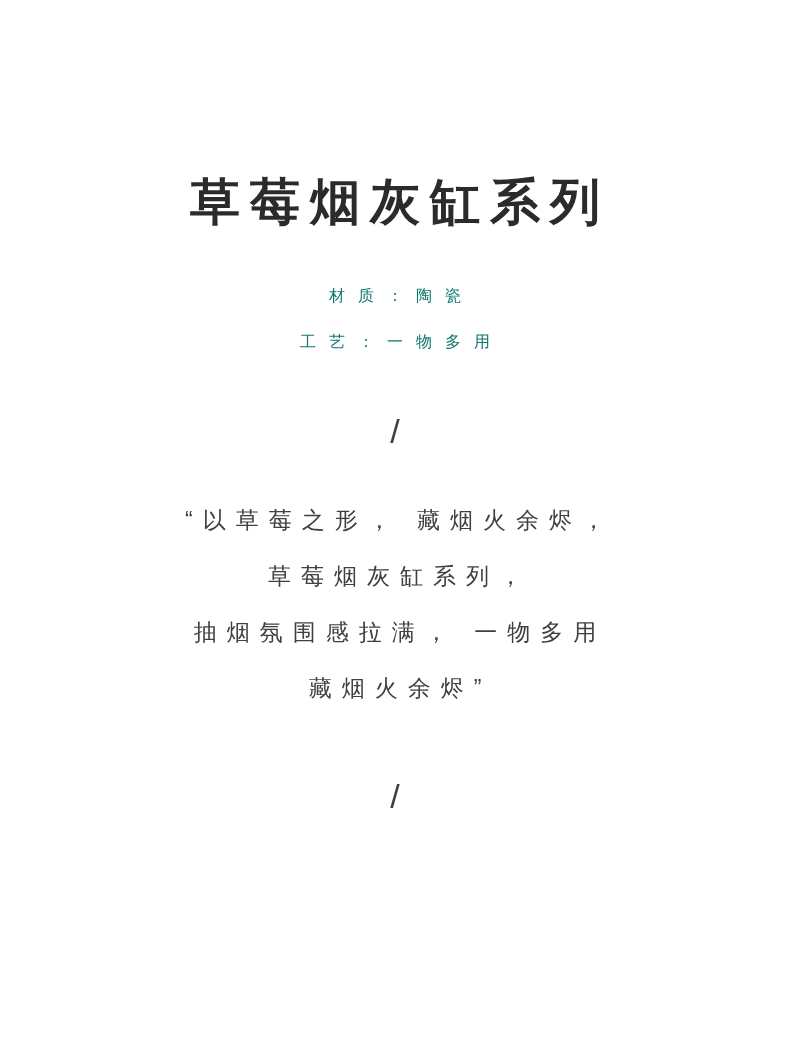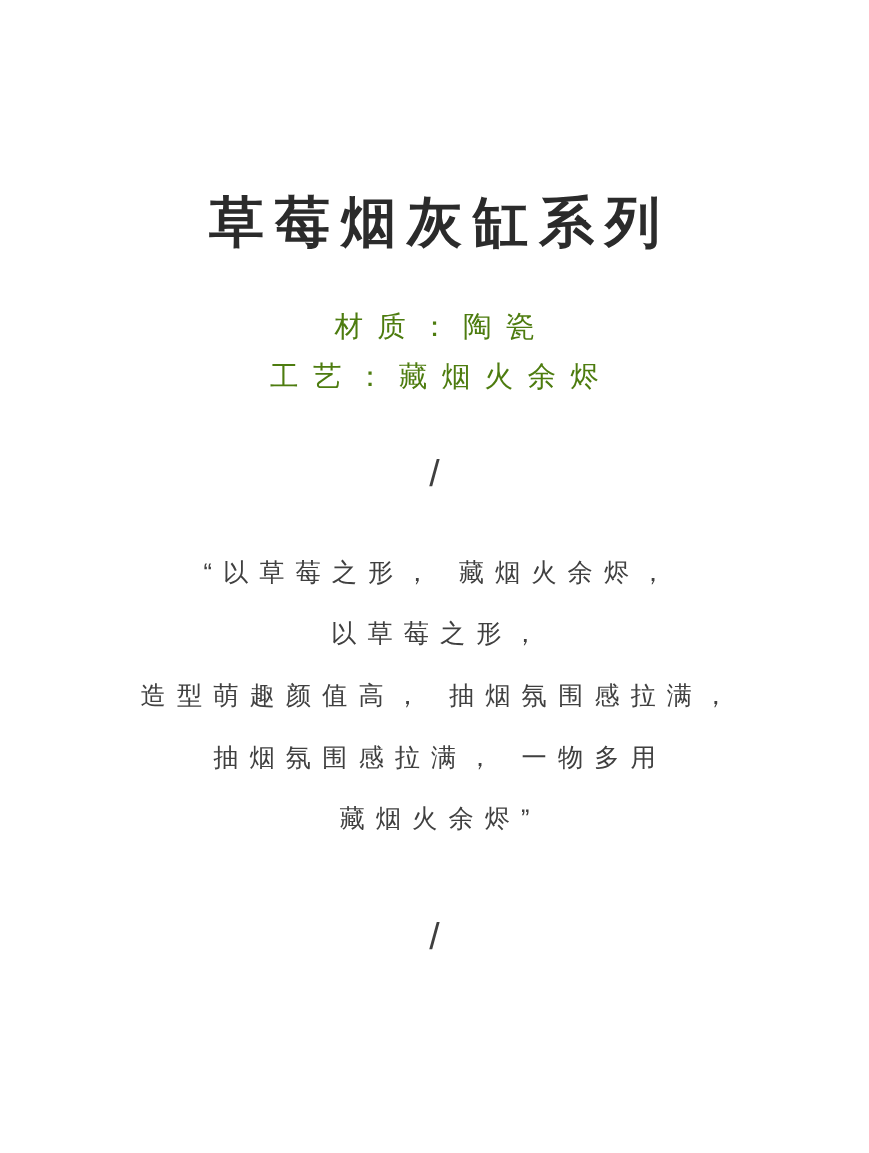--- a/index.html
+++ b/index.html
@@ -24,25 +24,25 @@
     font-size: 50px;
     line-height: 50px;
     letter-spacing: 10px;
     text-indent: 10px;
     color: #2b2b2b;
   }
   .specs {
     margin-top: 46px;
   }
   .spec-line {
-    font-size: 26px;
+    font-size: 16px;
     line-height: 46px;
     letter-spacing: 13px;
     text-indent: 13px;
-    color: #4d7c0f;
+    color: #0f766e;
   }
   .divider {
     font-size: 34px;
     line-height: 44px;
     font-weight: 300;
     color: #3f3f3f;
   }
   .divider-top {
     margin-top: 44px;
   }
@@ -64,28 +64,27 @@
 </style>
 </head>
 <body>
 
 <div class="page">
 
   <h1 class="title">草莓烟灰缸系列</h1>
 
   <div class="specs">
     <div class="spec-line">材质：陶瓷</div>
-    <div class="spec-line">工艺：藏烟火余烬</div>
+    <div class="spec-line">工艺：一物多用</div>
   </div>
 
   <div class="divider divider-top">/</div>
 
   <div class="quote">
     <div class="quote-line">“以草莓之形， 藏烟火余烬，</div>
-    <div class="quote-line">以草莓之形，</div>
-    <div class="quote-line">造型萌趣颜值高， 抽烟氛围感拉满，</div>
+    <div class="quote-line">草莓烟灰缸系列，</div>
     <div class="quote-line">抽烟氛围感拉满， 一物多用</div>
     <div class="quote-line">藏烟火余烬”</div>
   </div>
 
   <div class="divider divider-bottom">/</div>
 
 </div>
 
 </body></html>

